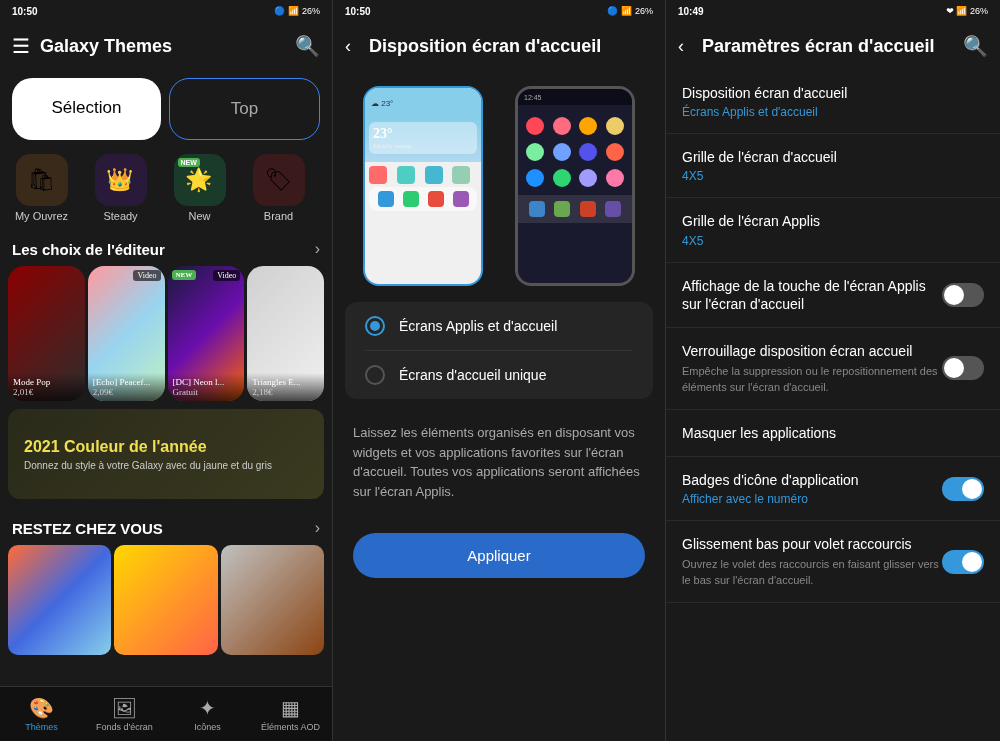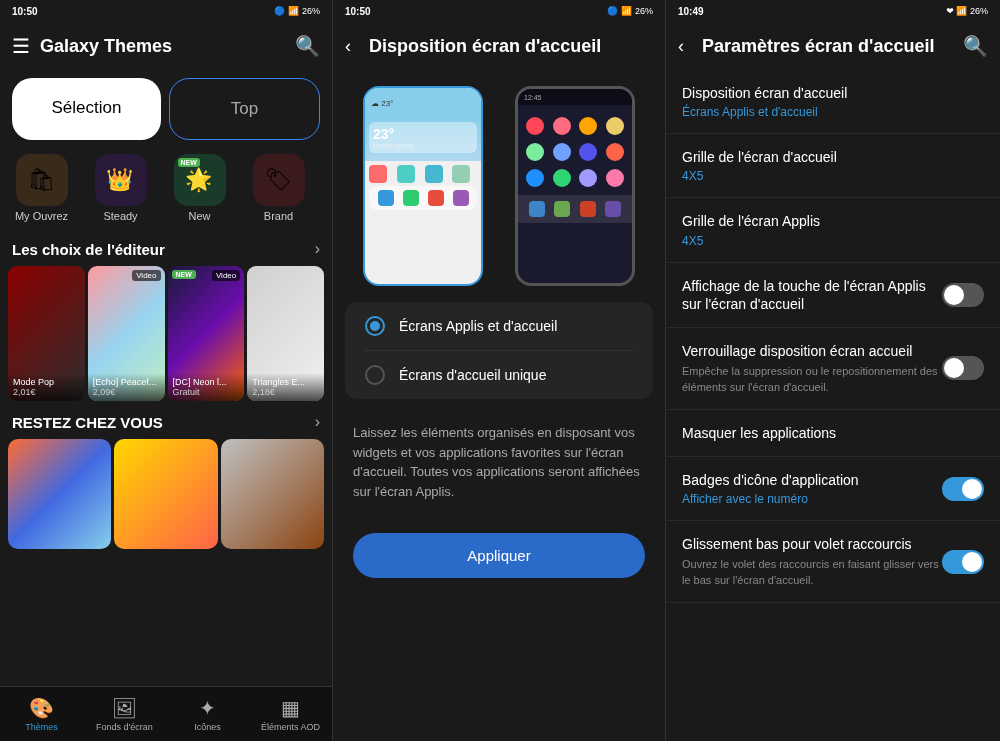--- a/index.html
+++ b/index.html
@@ -166,24 +166,25 @@
     
     .editor-grid {
       display: flex;
       gap: 3px;
       padding: 0 8px;
       height: 135px;
       overflow: hidden;
     }
     .editor-card {
       flex: 1;
-      border-radius: 9px;
+      border-radius: 16px;
       overflow: hidden;
       position: relative;
       background: #333;
+      font-family: Liberation Serif, serif;
     }
     .editor-card-overlay {
       position: absolute;
       bottom: 0;
       left: 0;
       right: 0;
       padding: 4px 5px;
       background: linear-gradient(transparent, rgba(0,0,0,0.7));
     }
     .editor-card-name {
@@ -529,20 +530,24 @@
       </div>
     </div>
     <div class="editor-card card-4">
       <div class="editor-card-overlay">
         <div class="editor-card-name">Triangles E...</div>
         <div class="editor-card-price">2,18€</div>
       </div>
     </div>
   </div>
 
+  <div class="promo-banner">
+    <div class="promo-title">2021 Couleur de l'année</div>
+    <div class="promo-subtitle">Donnez du style à votre Galaxy avec du jaune et du gris</div>
+  </div>
 
   <div class="section-header">
     <span class="section-title">RESTEZ CHEZ VOUS</span>
     <span class="section-arrow">›</span>
   </div>
 
   <div class="restez-grid">
     <div class="restez-card restez-card-1"></div>
     <div class="restez-card restez-card-2"></div>
     <div class="restez-card restez-card-3"></div>
@@ -579,21 +584,21 @@
     <span class="back-icon">‹</span>
     <span class="top-bar-title">Disposition écran d'accueil</span>
   </div>
 
   <div class="phone-preview-area">
 
     <div class="phone-mockup" style="background:#f0f0f0; border: 2px solid #3498db;">
       <div style="background:#87CEEB; height:30px; display:flex; align-items:center; padding:4px 6px; font-size:6px; color:#333;">
         <span style="font-size:8px;">☁ 23°</span>
       </div>
-      <div style="flex:1; background:linear-gradient(180deg,#87CEEB,#b0d8f0); display:flex; flex-direction:column; padding:4px;">
+      <div style="flex:1; background:linear-gradient(180deg,#87CEEB,#b0d8f0); display:flex; flex-direction:column; padding:4px;font-family:Liberation Serif, serif;">
         <div style="background:rgba(255,255,255,0.4); border-radius:6px; padding:4px; margin-bottom:4px;">
           <div style="font-size:14px; font-weight:bold; color:#fff;">23°</div>
           <div style="font-size:7px; color:#eee;">Mostly sunny</div>
         </div>
       </div>
       <div style="background:rgba(240,240,240,0.8); padding:4px;">
         <div style="display:grid; grid-template-columns:repeat(4,1fr); gap:3px; margin-bottom:3px;">
           <div style="width:18px;height:18px;border-radius:4px;background:#ff6b6b;"></div>
           <div style="width:18px;height:18px;border-radius:4px;background:#4ecdc4;"></div>
           <div style="width:18px;height:18px;border-radius:4px;background:#45b7d1;"></div>

